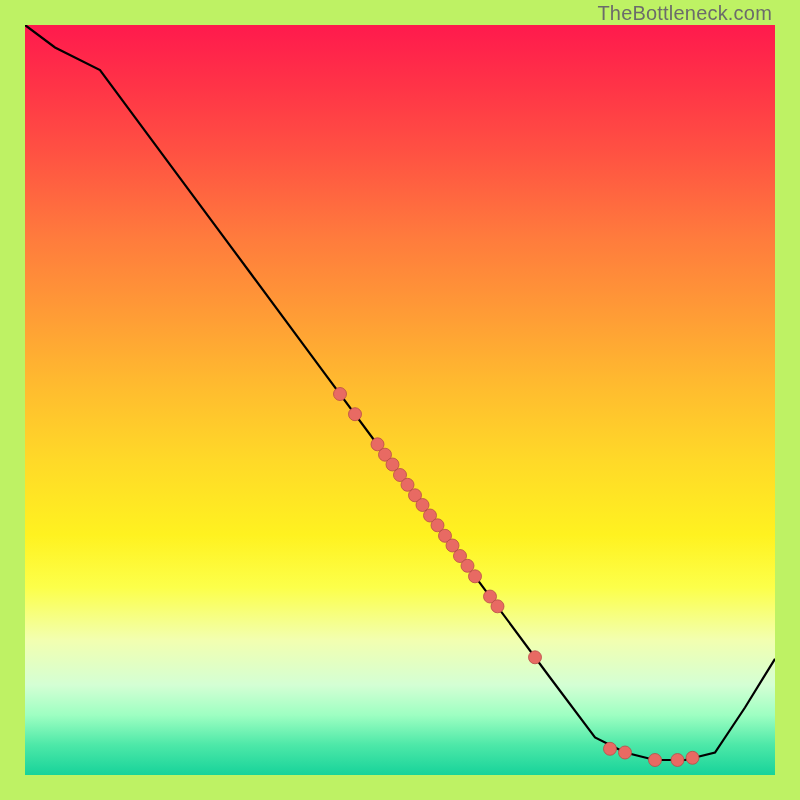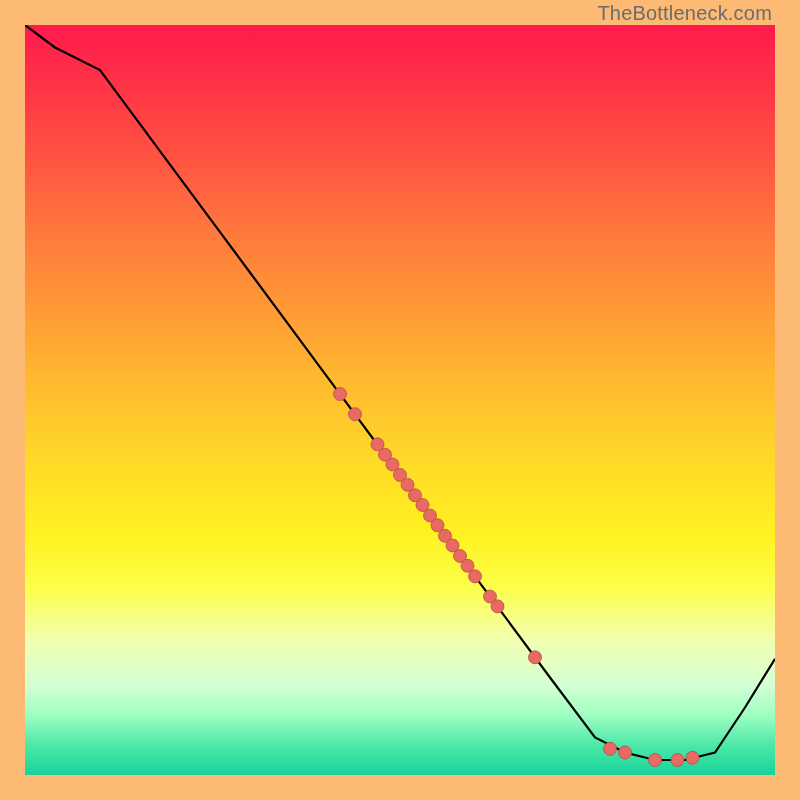--- a/index.html
+++ b/index.html
@@ -10,21 +10,21 @@
     overflow: hidden;
     font-family: Arial, Helvetica, sans-serif;
     background: #000;
   }
   .frame {
     position: absolute;
     top: 0;
     left: 0;
     width: 800px;
     height: 800px;
-    background: #fdba74;
+    background: #bef264;
   }
   .plot-area {
     position: absolute;
     top: 25px;
     left: 25px;
     width: 750px;
     height: 750px;
     background: linear-gradient(to bottom,
       #ff1a4d 0%,
       #ff3347 8%,

